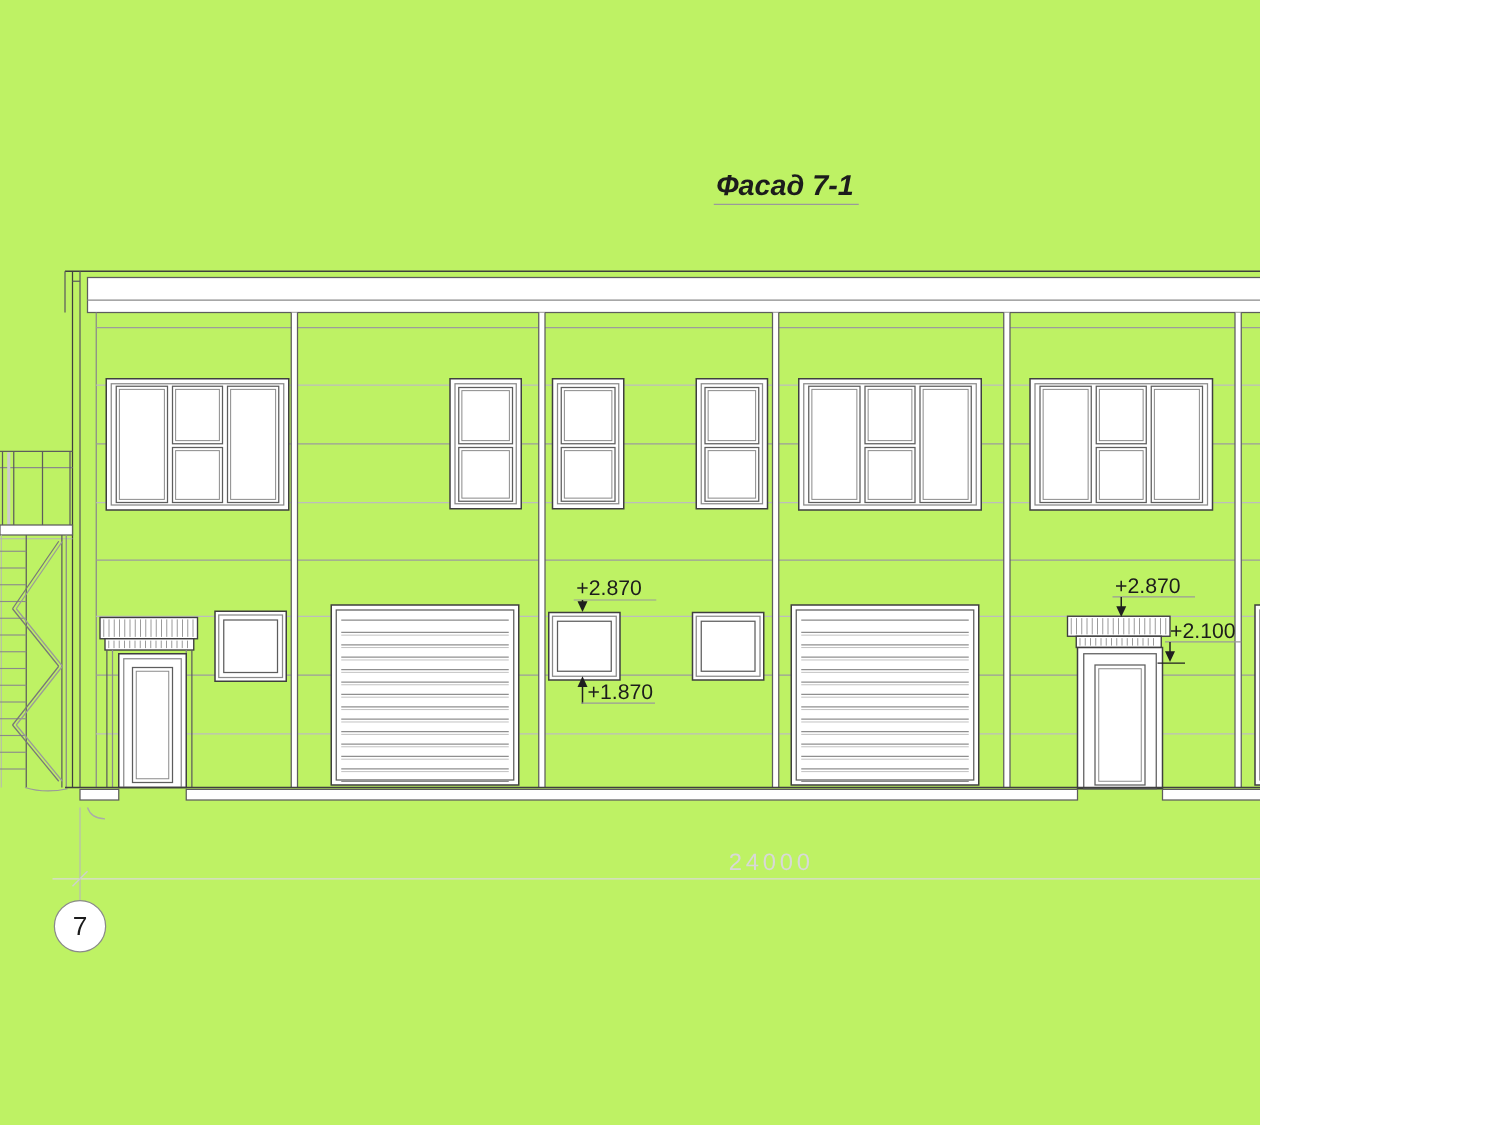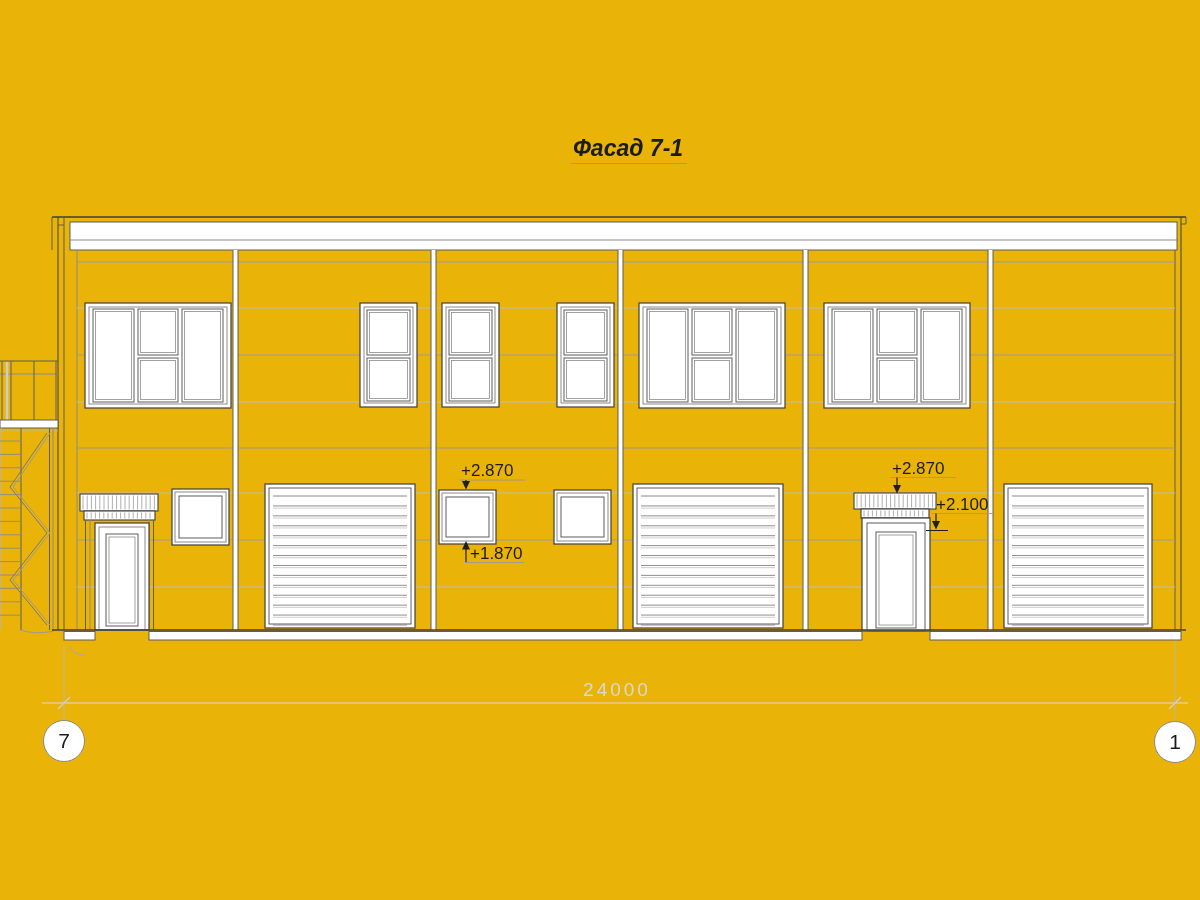--- a/index.html
+++ b/index.html
@@ -1,16 +1,16 @@
 <!DOCTYPE html>
 <html><head>
 <meta charset="utf-8">
 <style>
   html,body{margin:0;padding:0;background:#ffffff;}
-  #canvas{position:relative;width:1200px;height:900px;background:#eab308;overflow:hidden;}
+  #canvas{position:relative;width:1008px;height:900px;background:#bef264;overflow:hidden;}
   svg text{font-family:"Liberation Sans",sans-serif;fill:#1c1c1c;}
   .title-text{font-size:23px;font-style:italic;font-weight:bold;}
   .mark-text{font-size:17px;}
   .dim-text{font-size:19px;fill:#d8d8d8;letter-spacing:3px;}
   .axis-text{font-size:21px;}
 </style>
 </head>
 <body>
 
 <div id="canvas">

